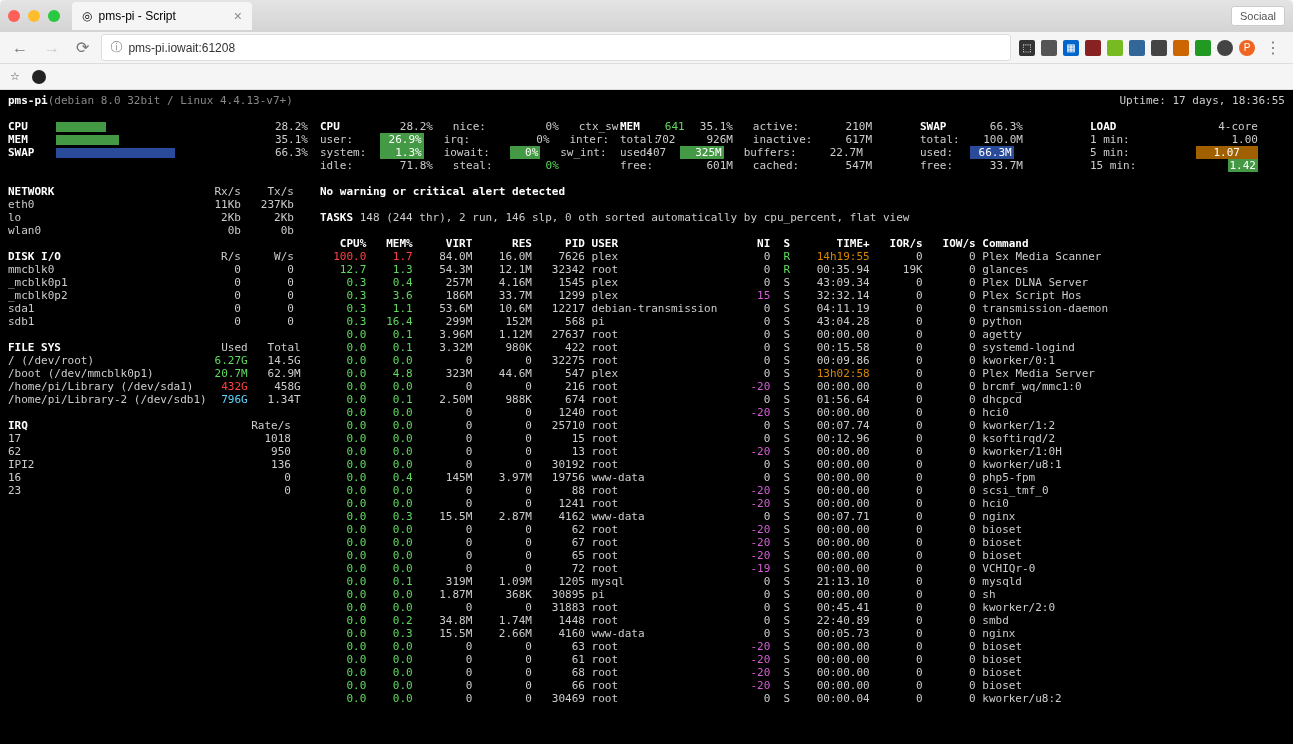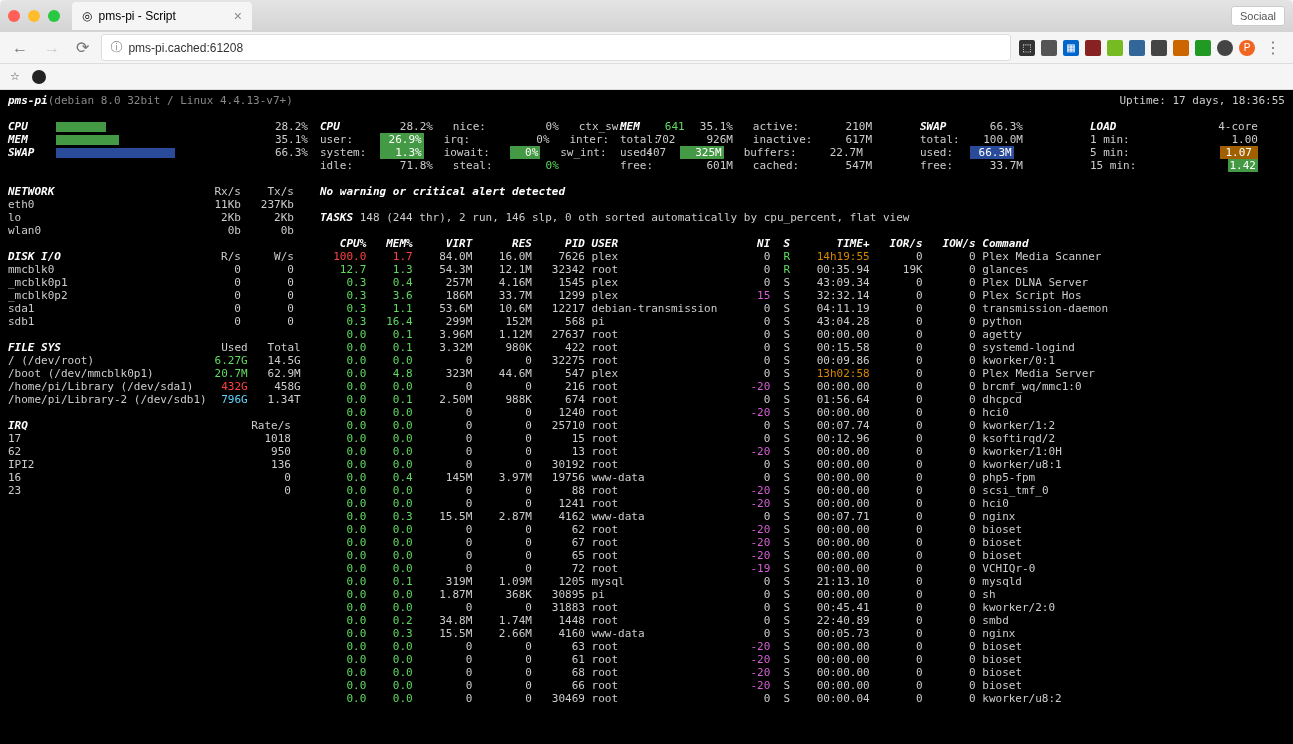--- a/index.html
+++ b/index.html
@@ -97,30 +97,30 @@
     background: #000;
     color: #ccc;
     font-family: "Menlo", "Consolas", monospace;
     font-size: 11px;
     line-height: 13px;
     padding: 4px 8px;
     overflow: auto;
     white-space: pre;
   }
   .row { display: flex; }
-  .hdr { color: #fff; font-weight: bold; font-style: italic; }
+  .hdr { color: #fff; font-weight: bold; }
   .grey { color: #888; }
   .green { color: #5fdc5f; }
   .red { color: #ff4040; }
   .orange { color: #d78700; }
   .cyan { color: #5fd7ff; }
   .magenta { color: #d75fd7; }
   .bg-green { background: #449944; color: #fff; padding: 0 2px; }
   .bg-blue { background: #2a4a9a; color: #fff; padding: 0 2px; }
-  .bg-orange { background: #a06000; color: #fff; padding: 0 6px; }
+  .bg-orange { background: #a06000; color: #fff; padding: 0 18px; }
   .bar { display: inline-block; height: 10px; vertical-align: middle; }
   .bar-green { background: #449944; }
   .bar-blue { background: #2a4a9a; }
 </style>
 </head>
 <body>
 
 <div class="chrome-window">
 
   <div class="tab-bar">
@@ -136,21 +136,21 @@
     </div>
     <div class="chrome-user">Sociaal</div>
   </div>
 
   <div class="addr-bar">
     <span class="nav-btn">←</span>
     <span class="nav-btn disabled">→</span>
     <span class="nav-btn">⟳</span>
     <div class="url-box">
       <span class="info">ⓘ</span>
-      <span>pms-pi.cached:61208</span>
+      <span>pms-pi.iowait:61208</span>
     </div>
     <div class="ext-icons">
       <div class="ext-icon" style="background:#333;color:#fff">⬚</div>
       <div class="ext-icon" style="background:#555"></div>
       <div class="ext-icon" style="background:#06c;color:#fff">▦</div>
       <div class="ext-icon" style="background:#822"></div>
       <div class="ext-icon" style="background:#7b2"></div>
       <div class="ext-icon" style="background:#369"></div>
       <div class="ext-icon" style="background:#444"></div>
       <div class="ext-icon" style="background:#c60"></div>

